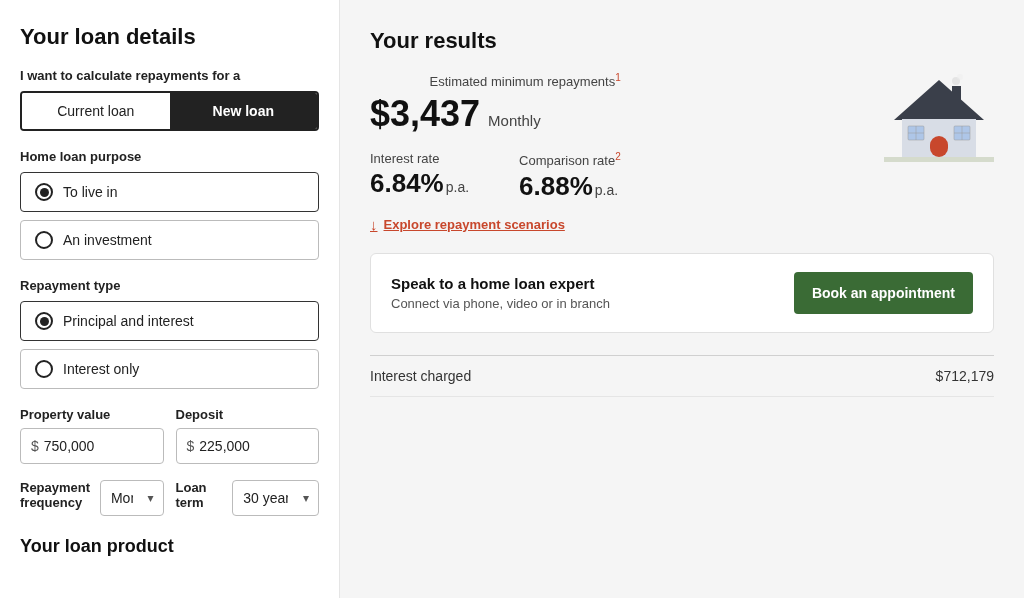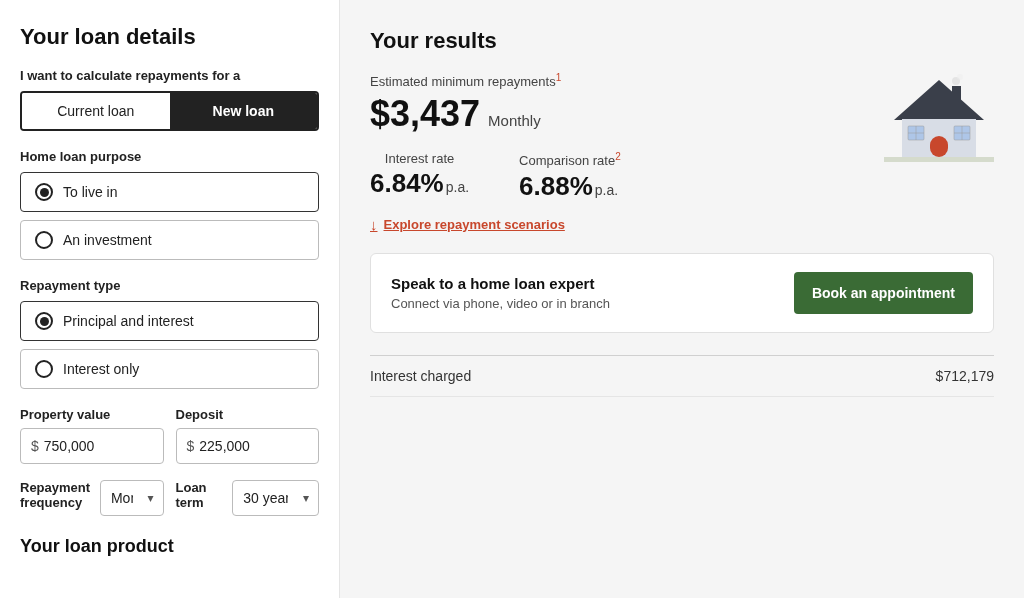--- a/index.html
+++ b/index.html
@@ -201,20 +201,21 @@
     .results-top {
       display: flex;
       justify-content: space-between;
       align-items: flex-start;
     }
     .results-left {}
     .estimated-label {
       font-size: 13px;
       color: #444;
       margin-bottom: 4px;
+      text-align: right;
     }
     .estimated-label sup {
       color: #c8472c;
       font-size: 10px;
     }
     .repayment-amount {
       display: flex;
       align-items: baseline;
       gap: 8px;
       margin-bottom: 16px;
@@ -231,21 +232,20 @@
     .rates-row {
       display: flex;
       gap: 50px;
       margin-bottom: 14px;
     }
     .rate-block {}
     .rate-label {
       font-size: 13px;
       color: #444;
       margin-bottom: 2px;
-      text-align: center;
     }
     .rate-label sup {
       color: #c8472c;
       font-size: 10px;
     }
     .rate-value {
       font-size: 26px;
       font-weight: 700;
       color: #111;
     }

